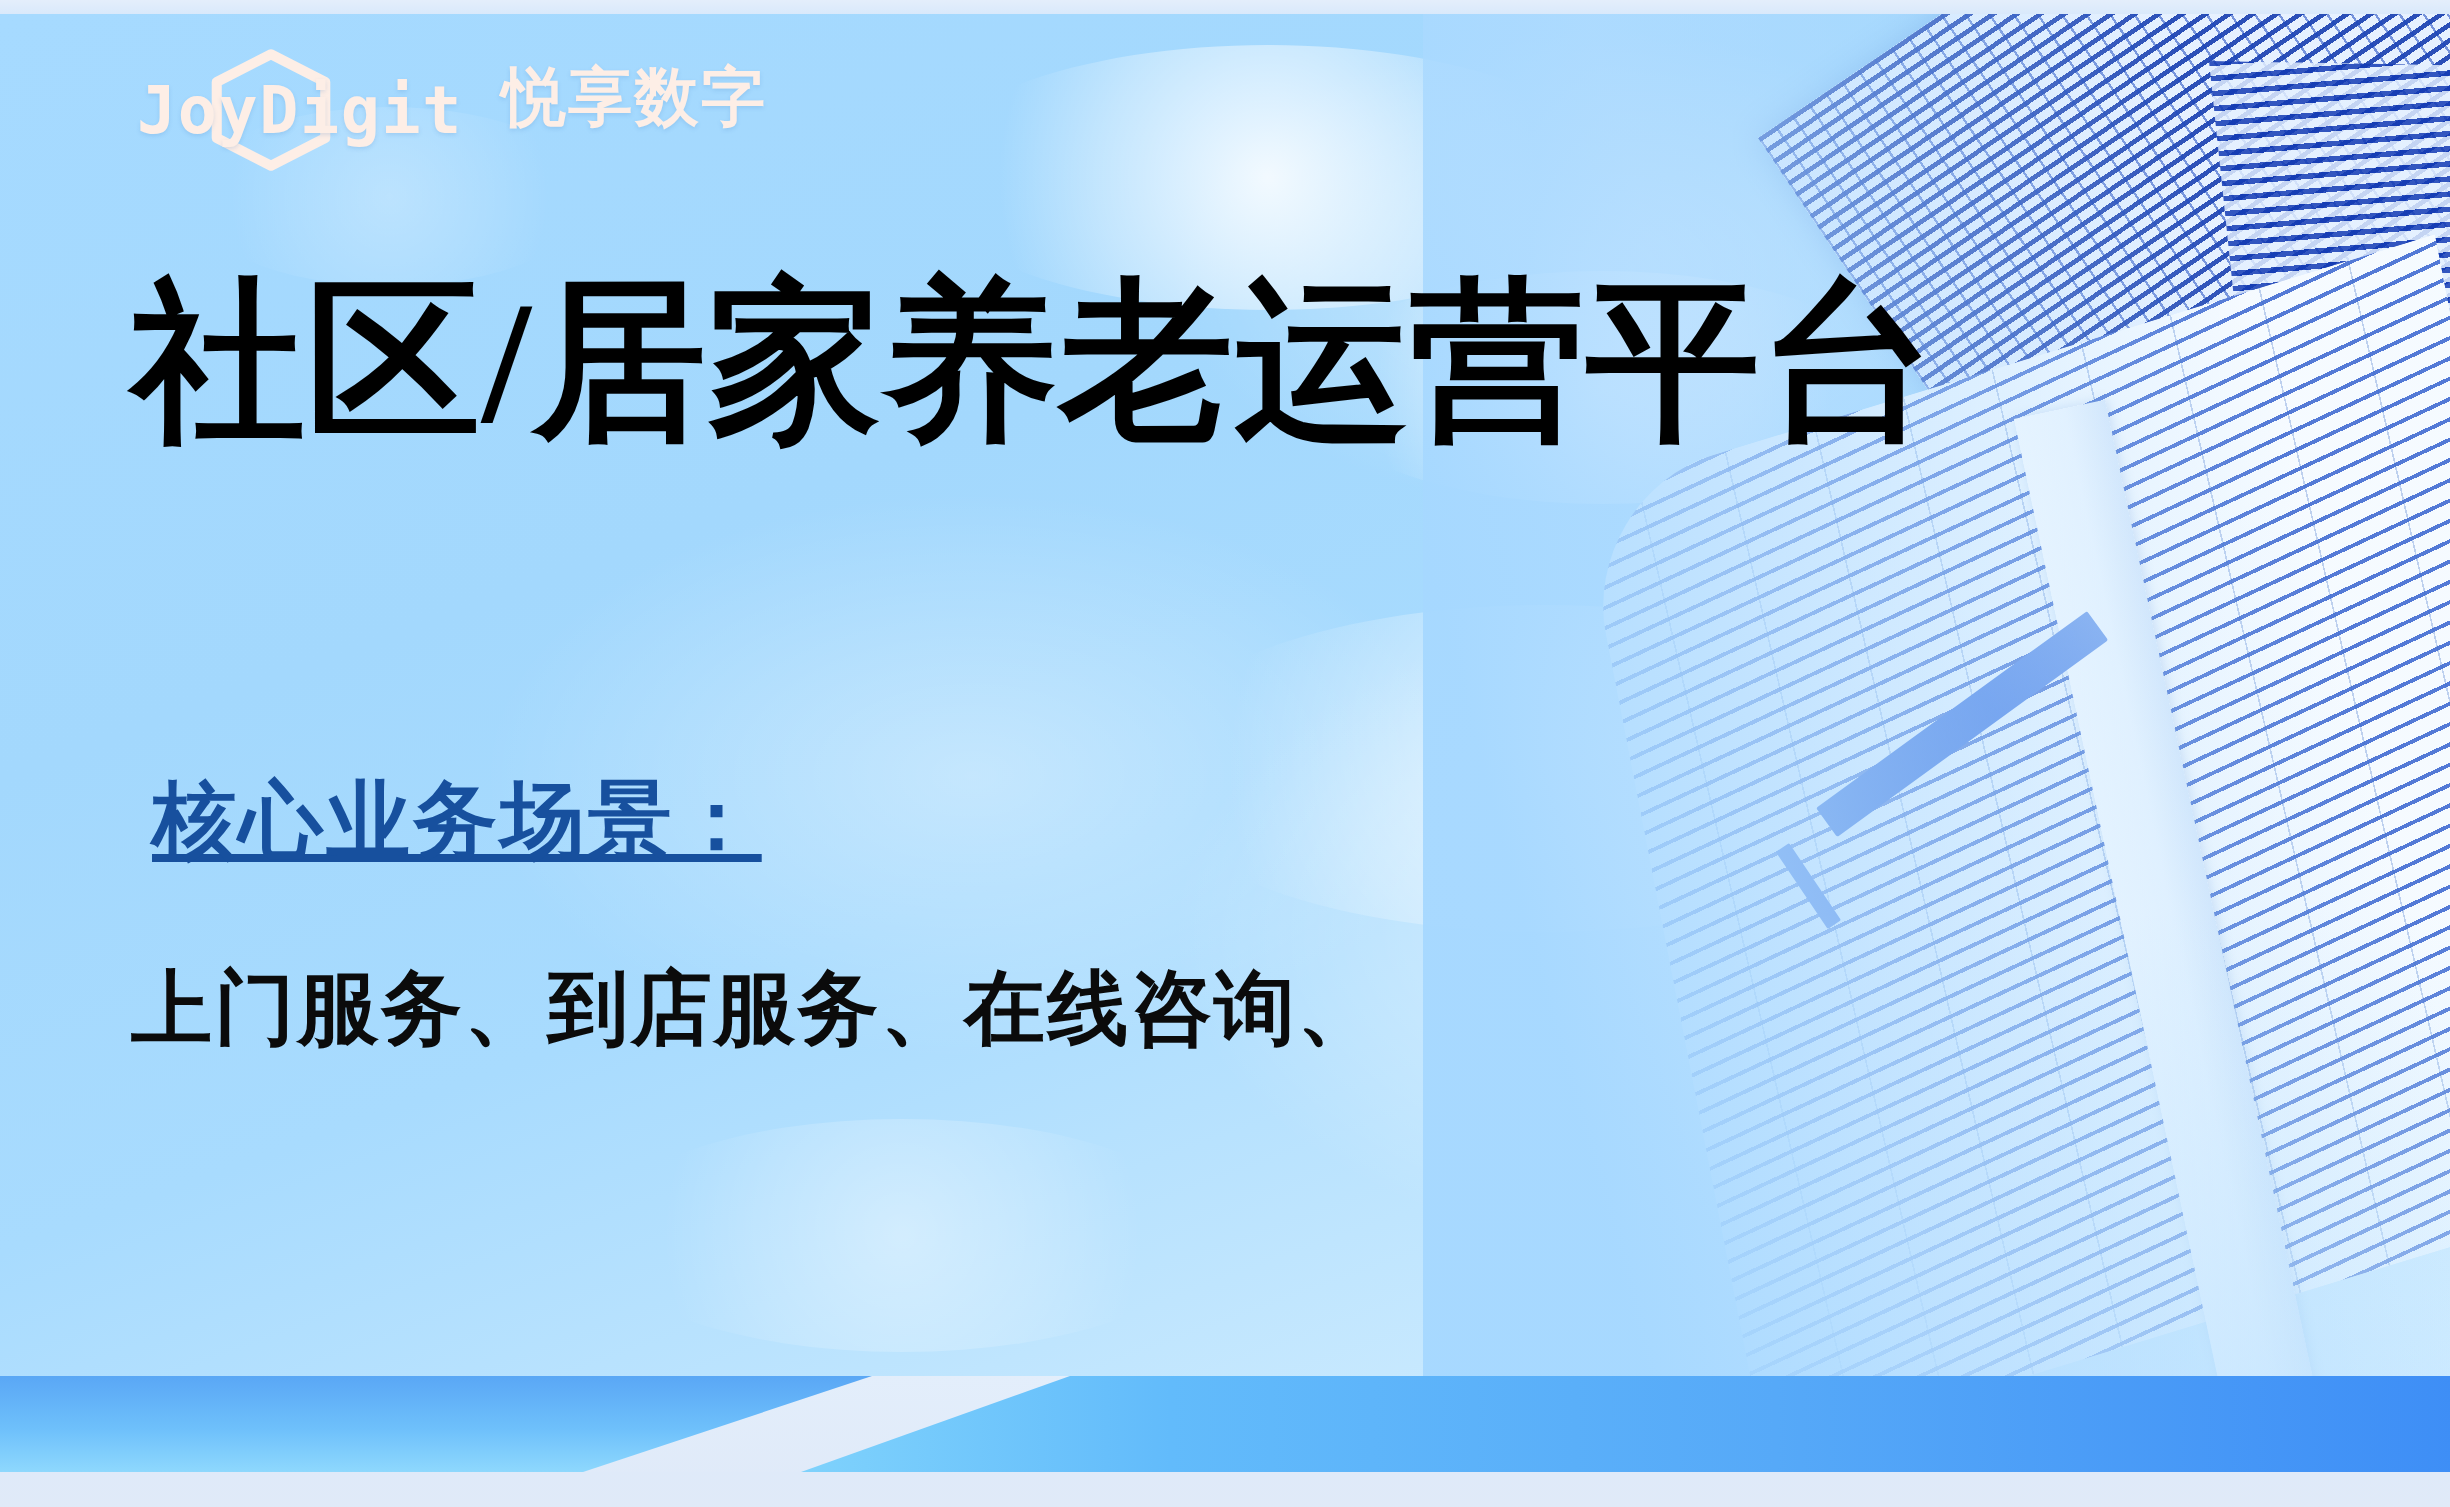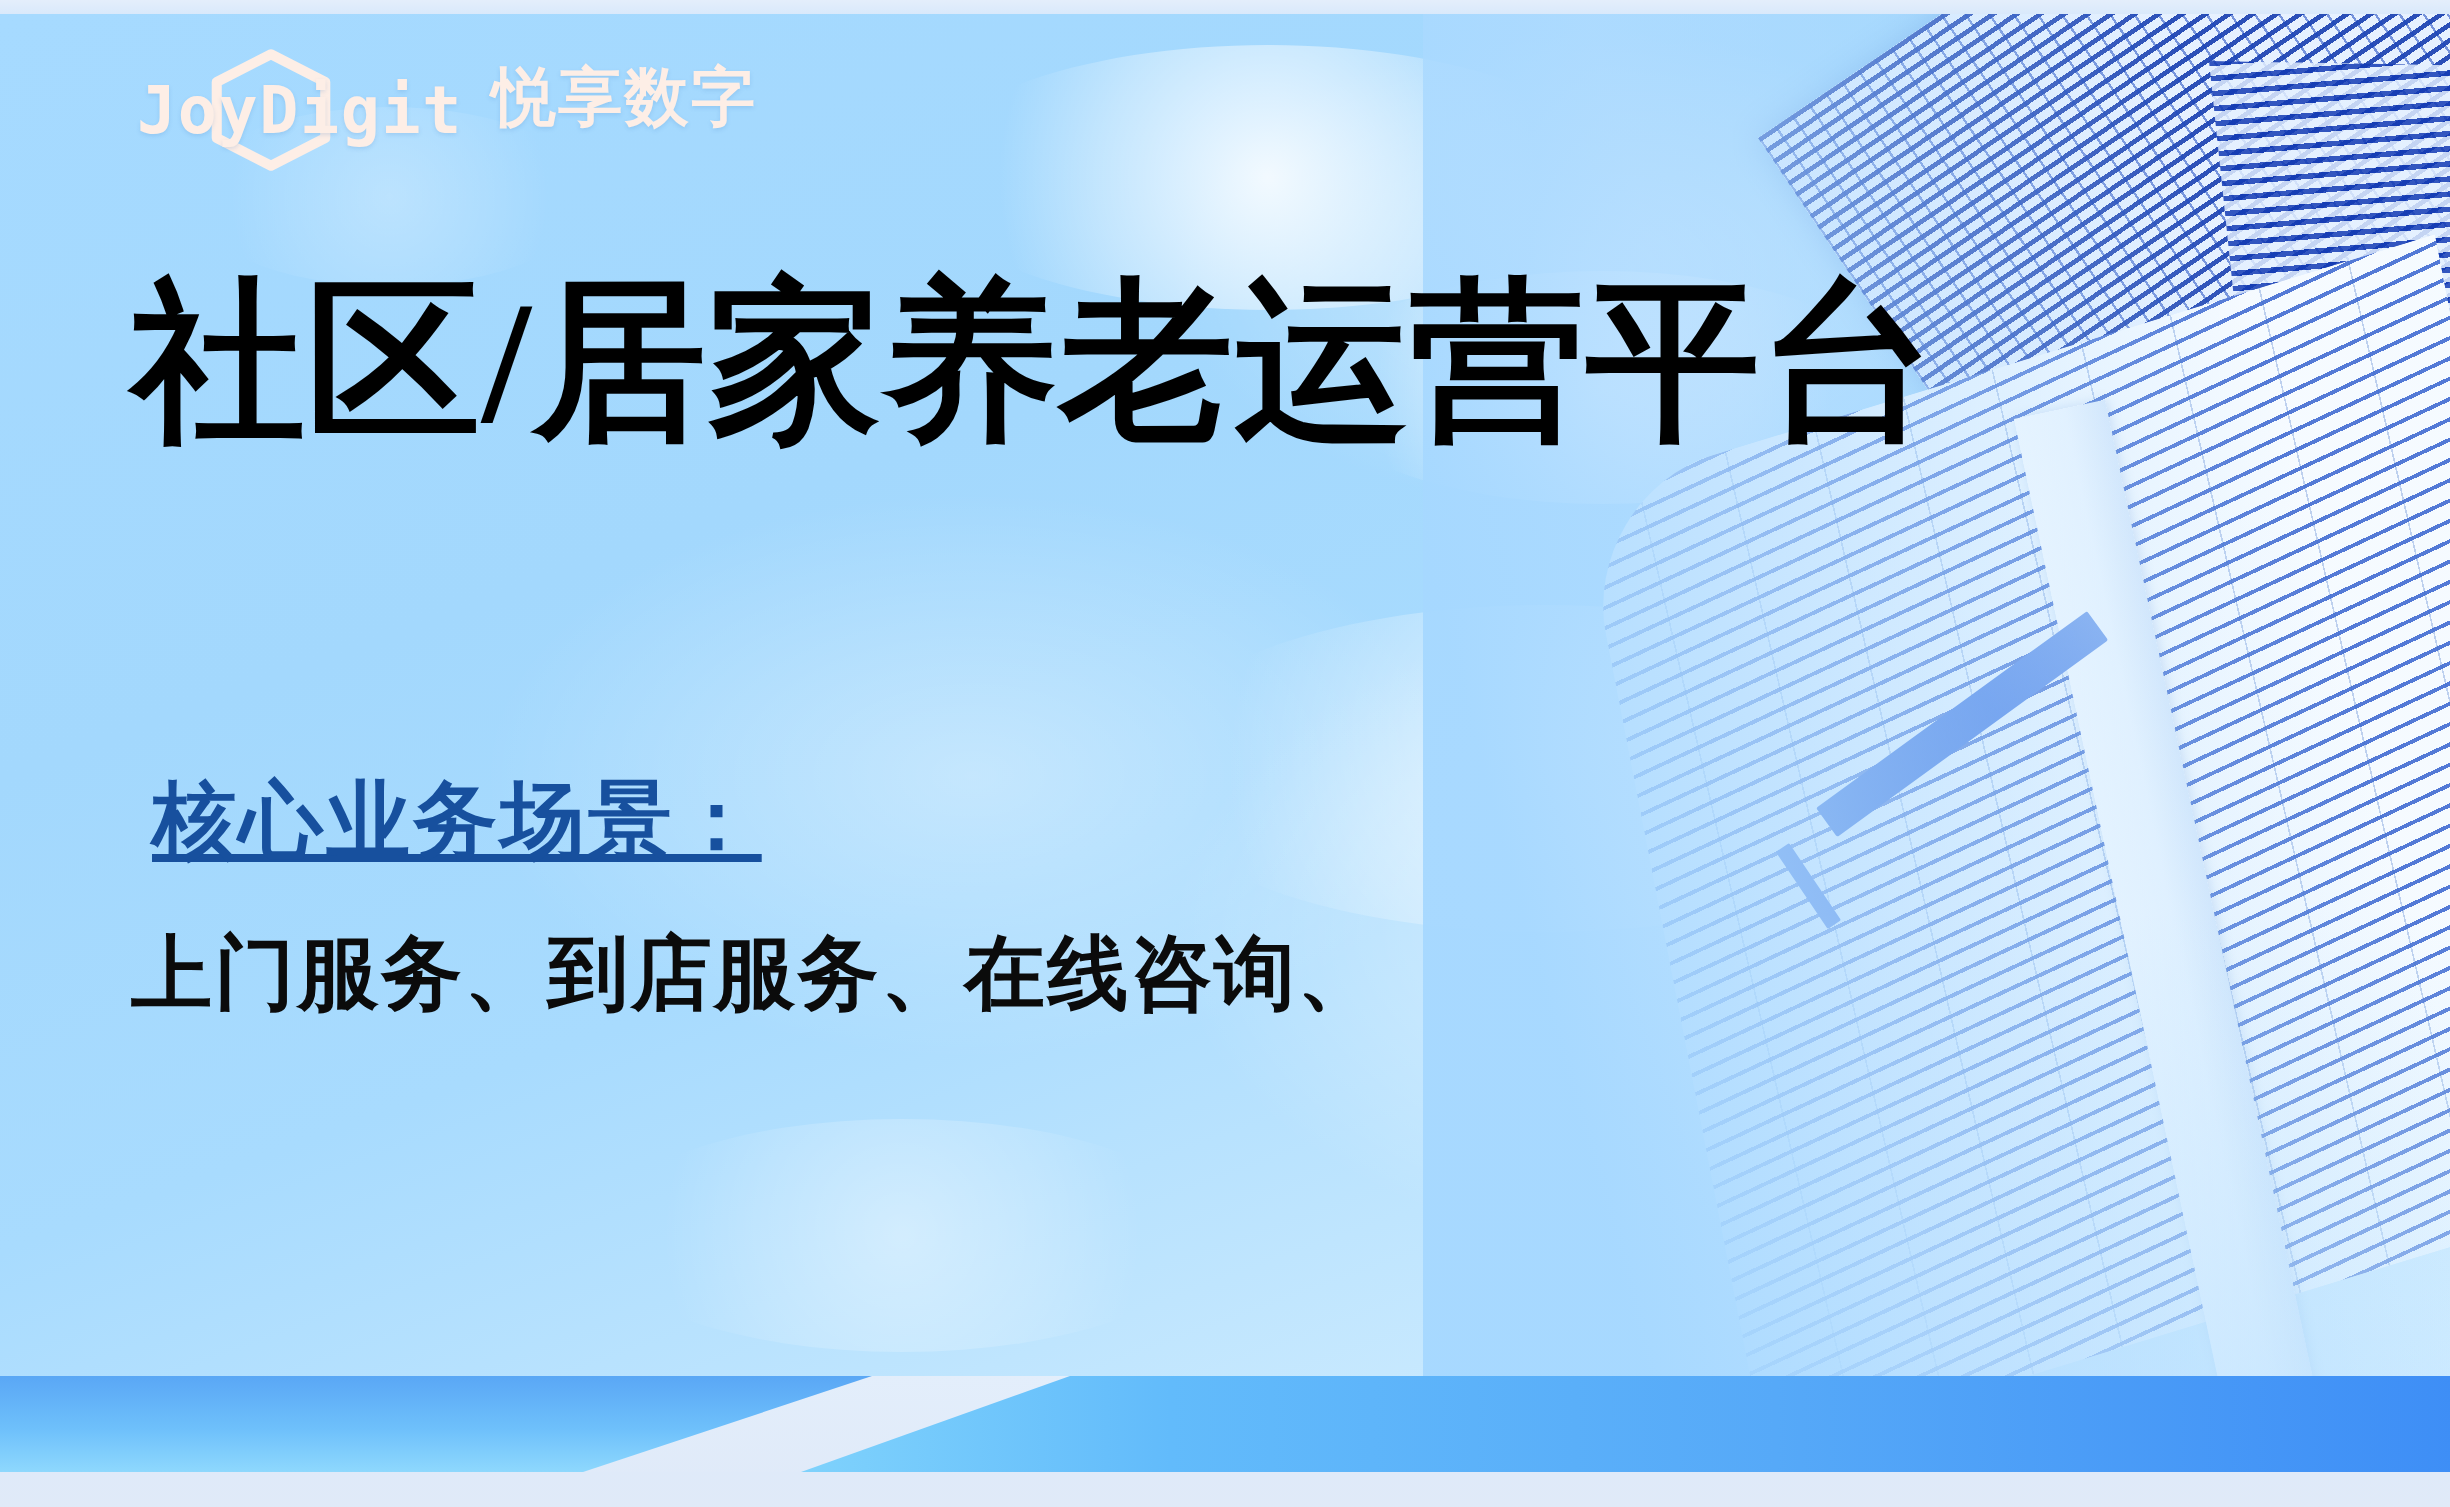--- a/index.html
+++ b/index.html
@@ -205,20 +205,21 @@
     line-height: 1;
     text-shadow: 0 1.6px 4.7px rgba(60,120,190,0.18);
   }
   .logo-cn {
     font-size: 64px;
     font-weight: 700;
     color: #fdeee6;
     letter-spacing: 2.3px;
     line-height: 1;
     text-shadow: 0 1.6px 4.7px rgba(60,120,190,0.18);
+    margin-left: 10px;
   }
 
   
   .title {
     position: absolute;
     left: 131px; top: 269px;
     font-size: 174px;
     font-weight: 700;
     color: #000000;
     letter-spacing: 1.6px;
@@ -237,22 +238,23 @@
     color: #17509e;
     letter-spacing: 3.1px;
     line-height: 1;
     z-index: 20;
     text-decoration: underline;
   }
 
   
   .body-lines {
     position: absolute;
-    left: 131px; top: 916px;
+    left: 131px; top: 952px;
     z-index: 20;
+    font-family: Liberation Serif, serif;
   }
   .body-line {
     font-size: 81px;
     font-weight: 700;
     color: #0b0b0b;
     letter-spacing: 2.3px;
     line-height: 1.42;
     white-space: nowrap;
   }
 

